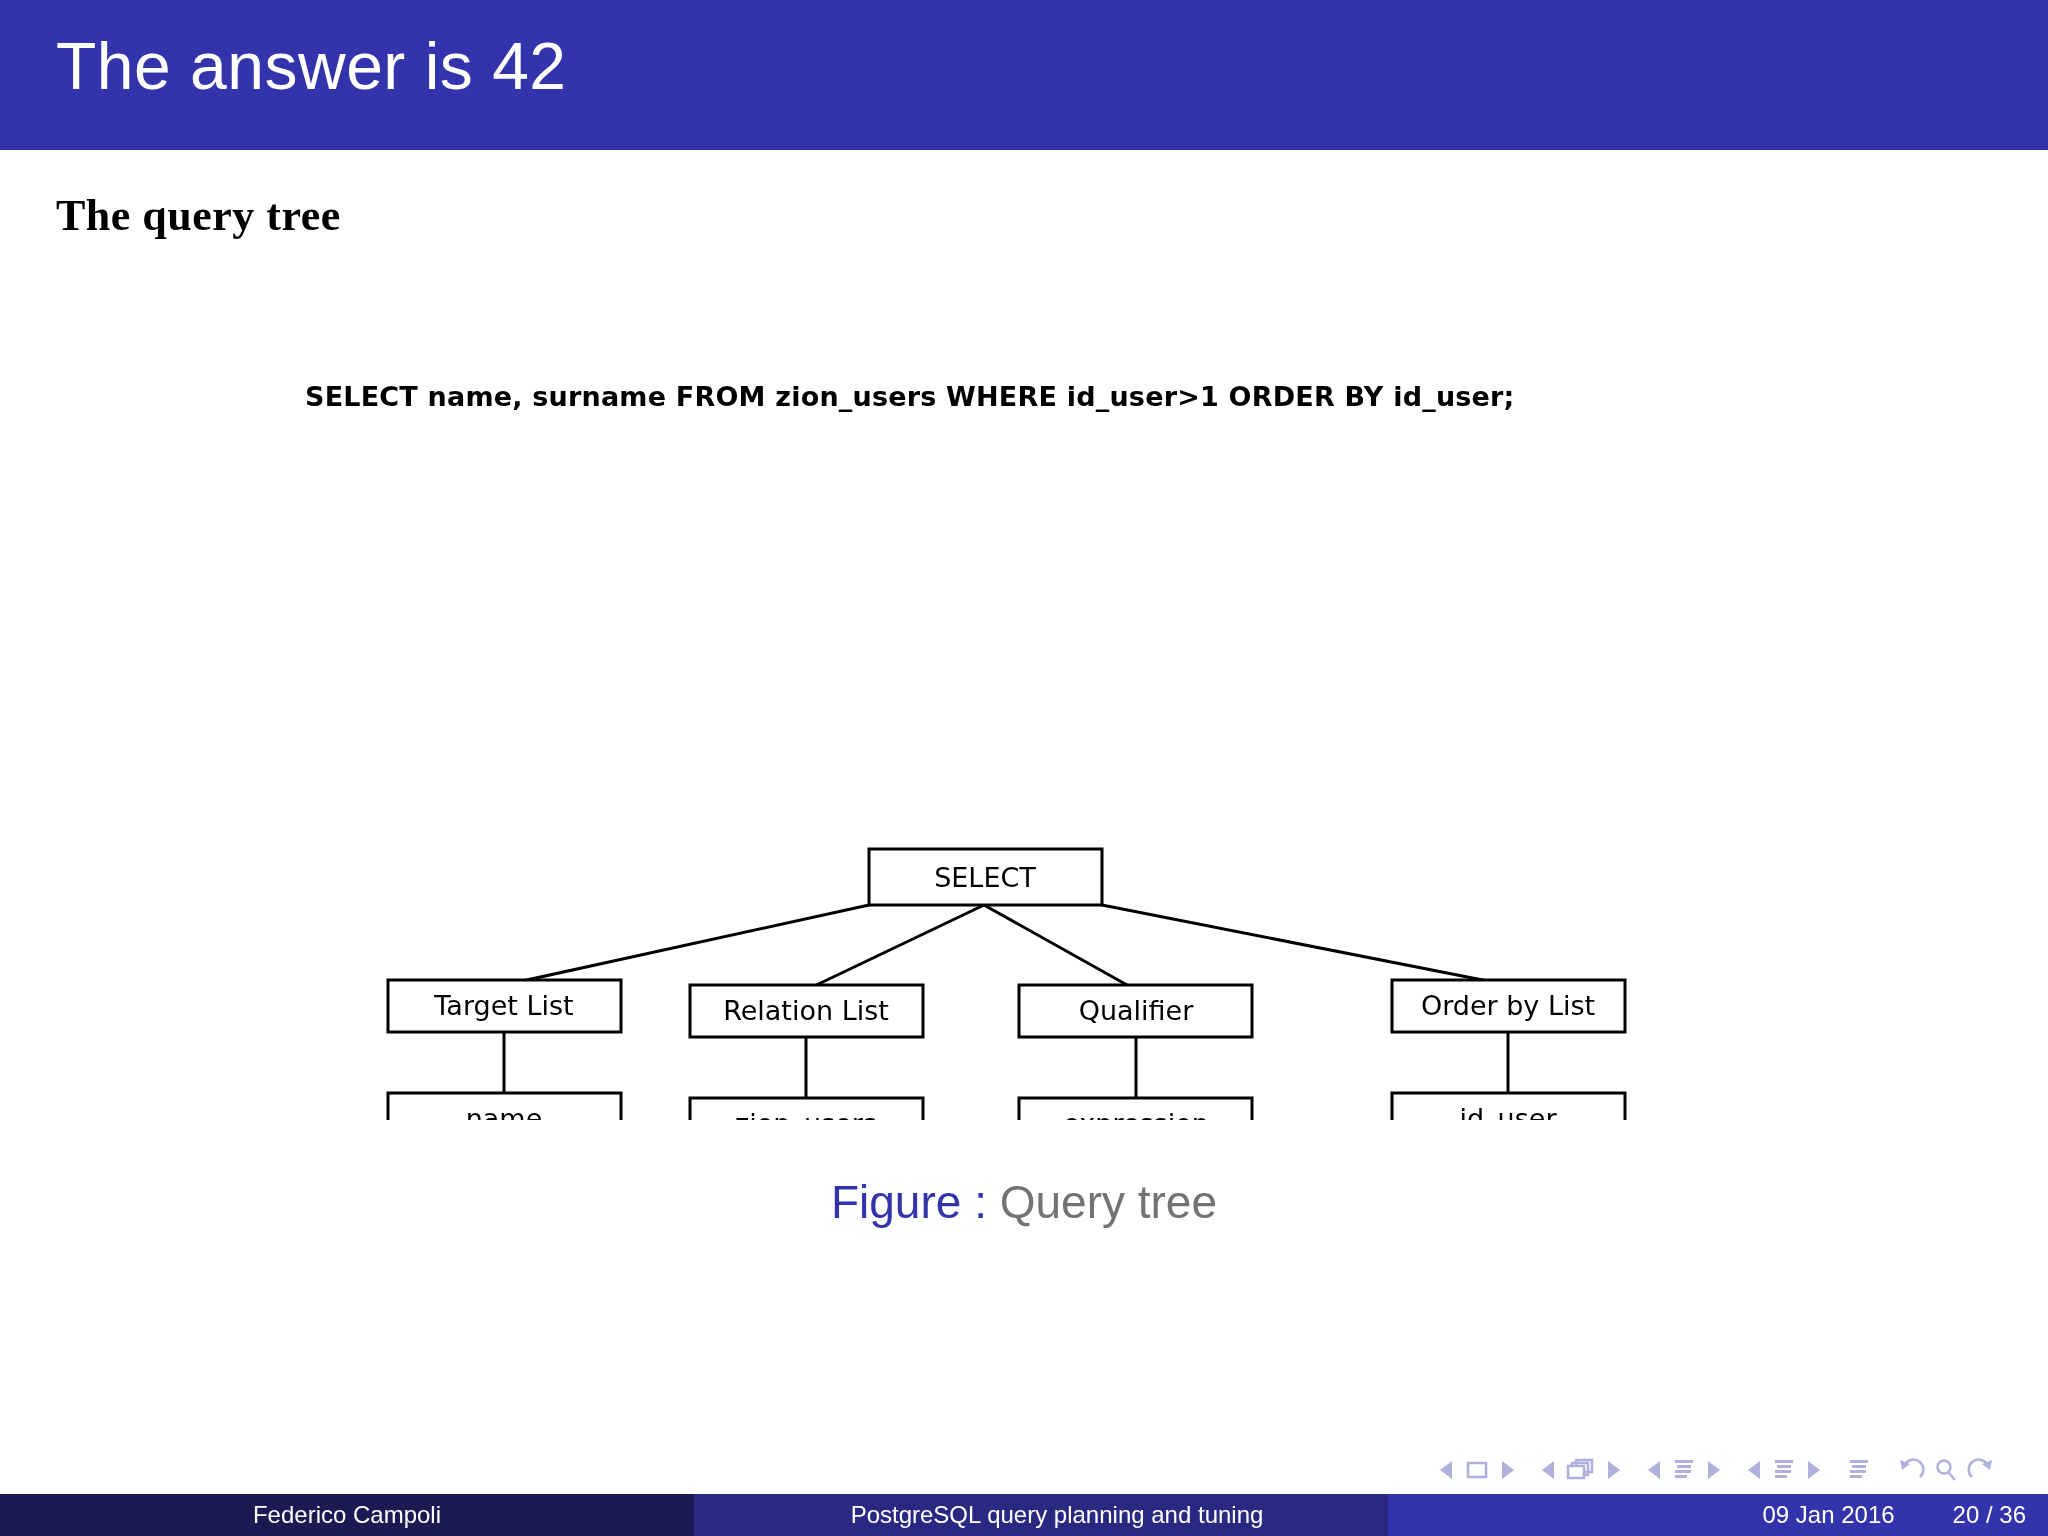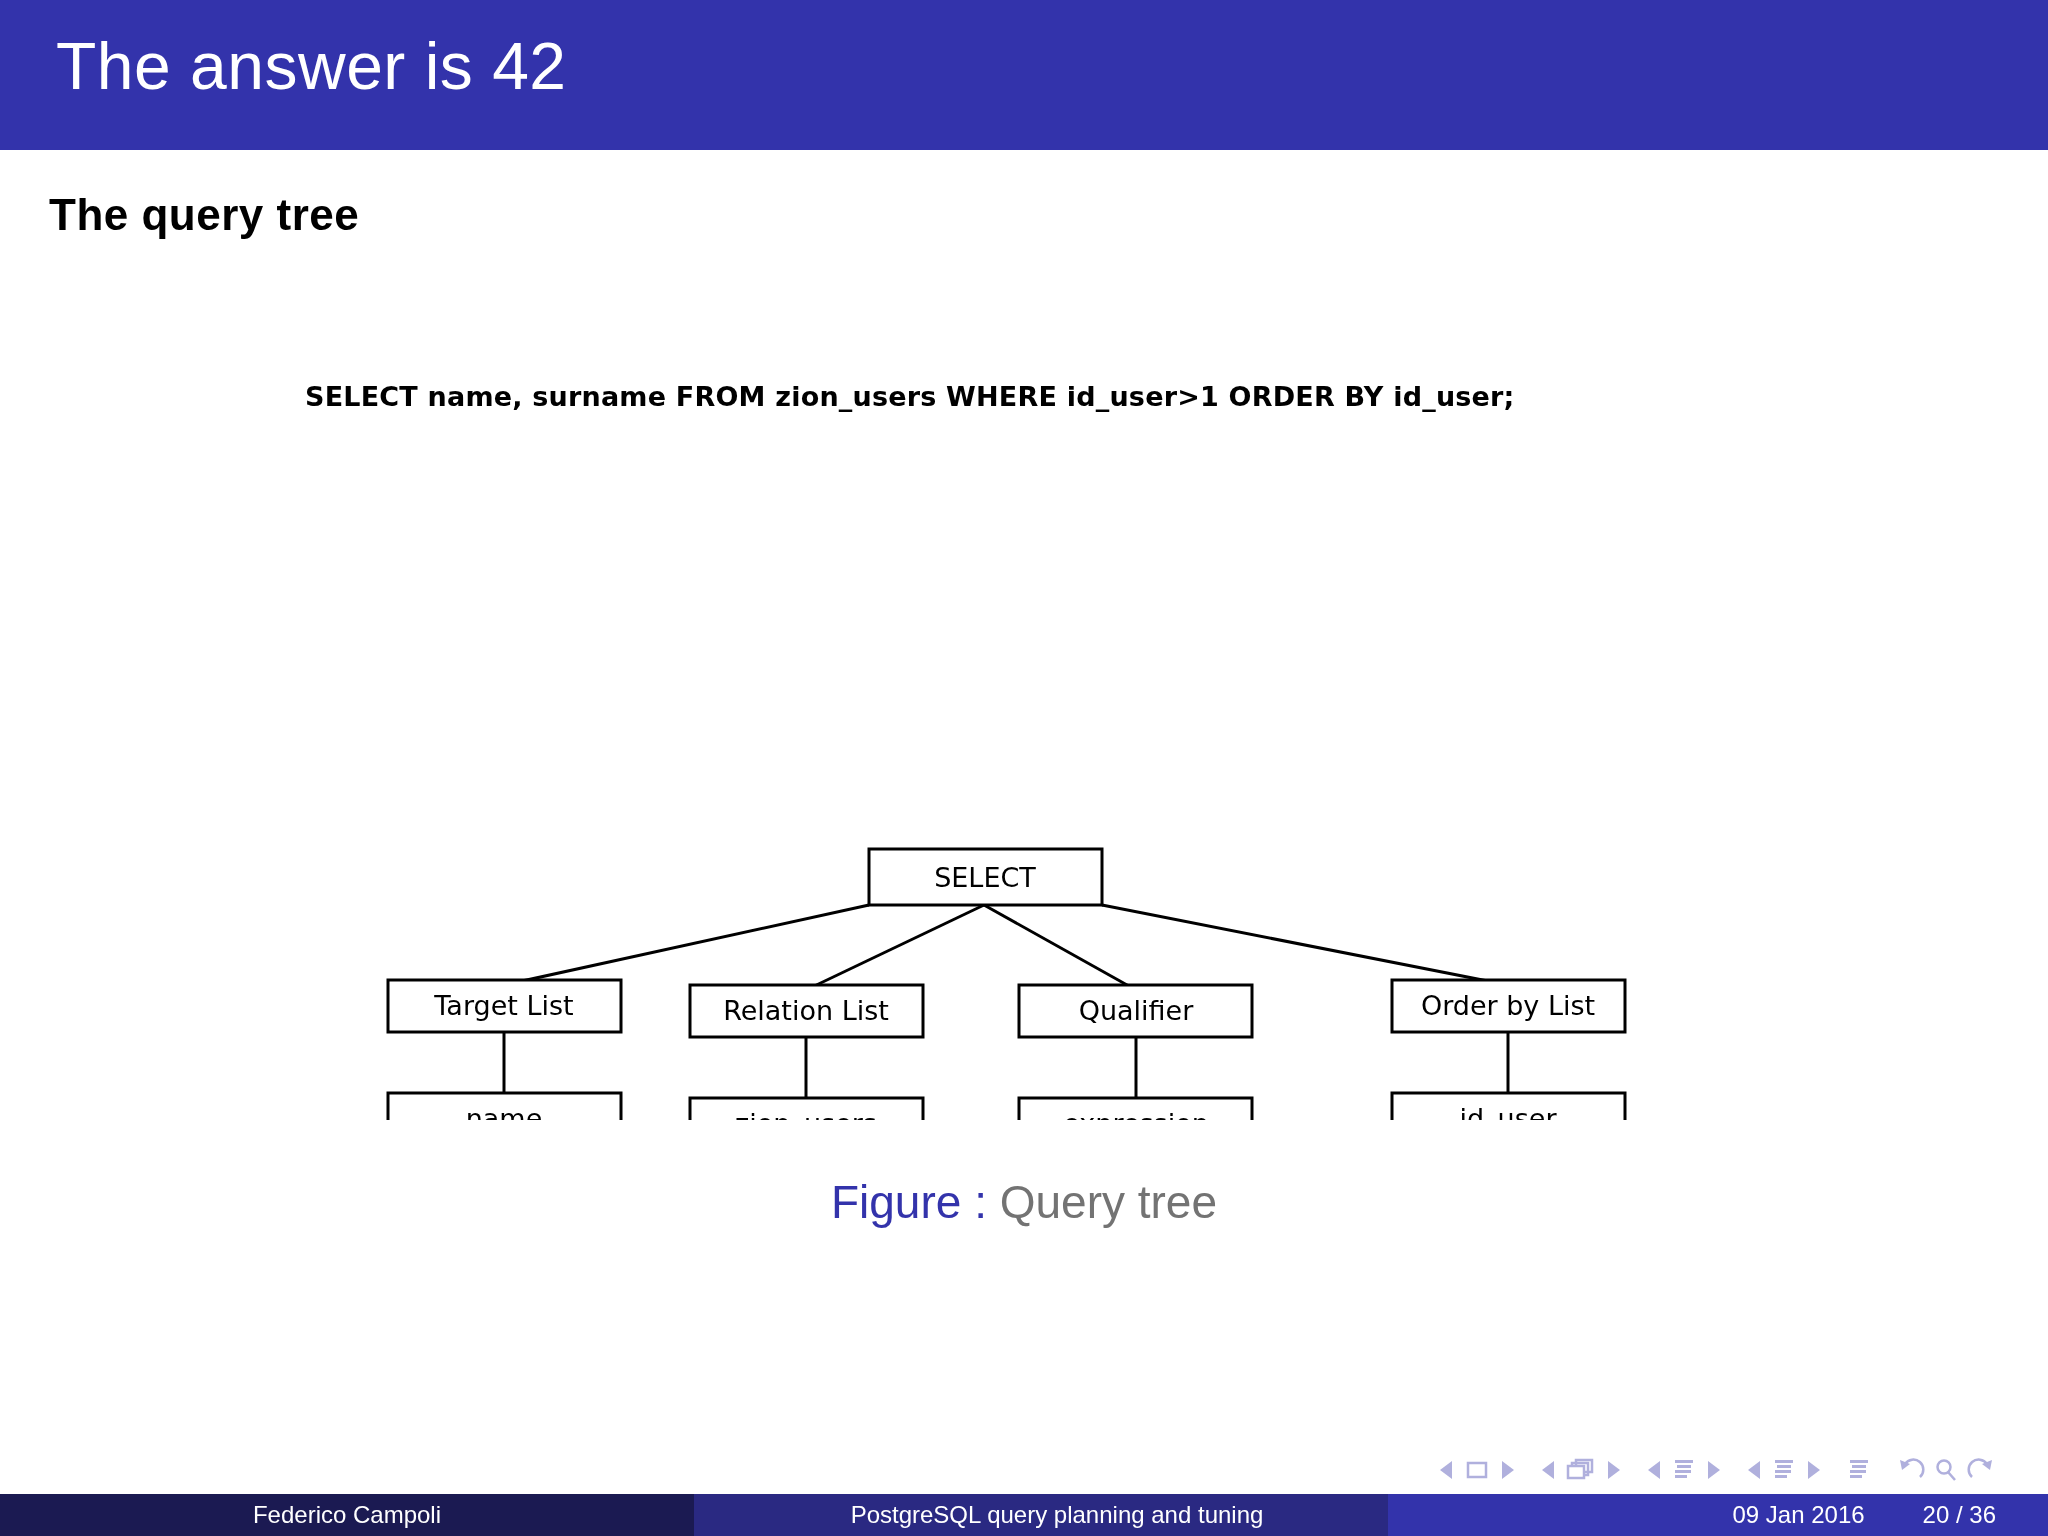--- a/index.html
+++ b/index.html
@@ -34,27 +34,28 @@
     font-size: 66px;
     font-weight: 400;
     color: #ffffff;
     letter-spacing: 0.5px;
     white-space: nowrap;
   }
 
   
   .frame-title {
     position: absolute;
-    left: 49px;
+    left: 56px;
     top: 190px;
     font-size: 44px;
     font-weight: bold;
     color: #000000;
     letter-spacing: 0.5px;
     white-space: nowrap;
+    font-family: Liberation Serif, serif;
   }
 
   
   .figure-area {
     position: absolute;
     left: 0;
     top: 360px;
     width: 1972px;
     height: 760px;
   }
@@ -141,21 +142,21 @@
     height: 42px;
     display: flex;
     align-items: center;
     justify-content: center;
     color: #ffffff;
     font-size: 24px;
     white-space: nowrap;
   }
   .foot-author  { width: 694px; background: #1b1a52; text-align: center; }
   .foot-title   { width: 694px; background: #2a2982; padding-left: 32px; }
-  .foot-meta    { width: 660px; background: #3333ab; justify-content: flex-end; padding-right: 52px; gap: 58px; }
+  .foot-meta    { width: 660px; background: #3333ab; justify-content: flex-end; padding-right: 22px; gap: 58px; }
   .foot-meta span { display: inline-block; }
 </style>
 </head>
 <body>
 
 <div class="slide">
 
   <div class="title-bar">
     <div class="title-text">The answer is 42</div>
   </div>

